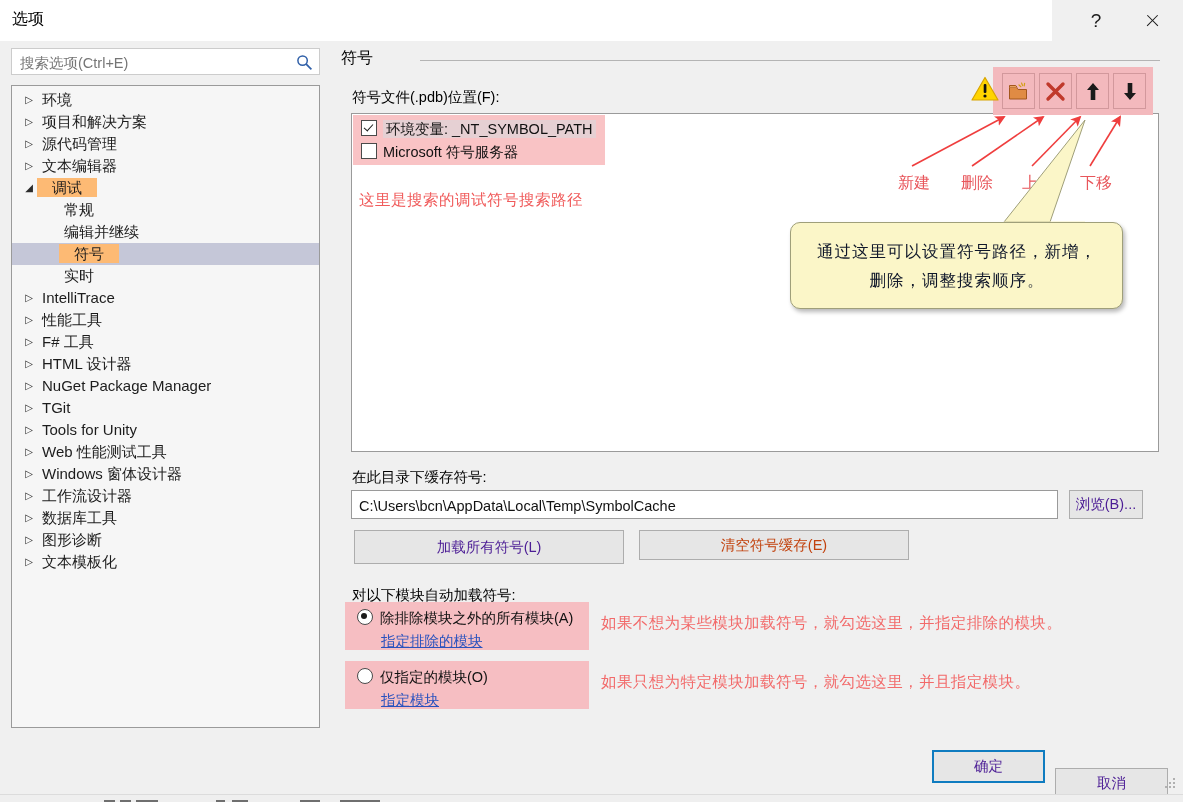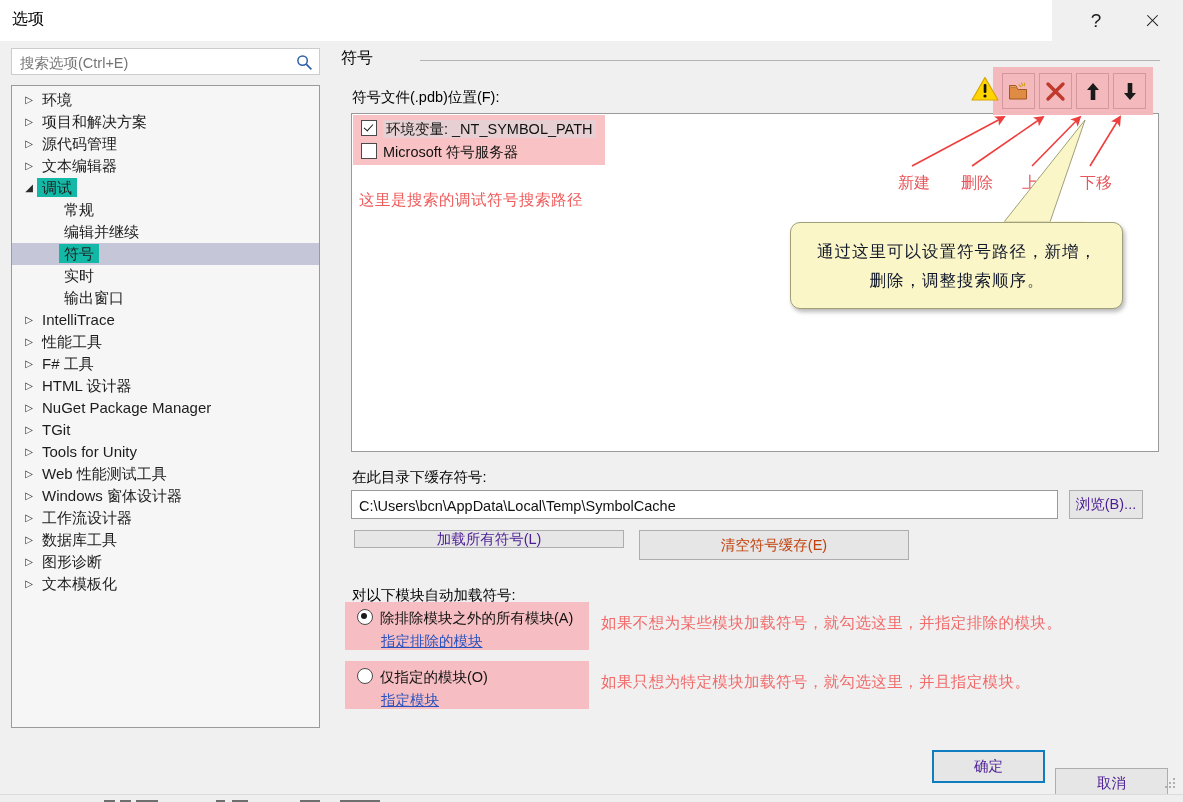--- a/index.html
+++ b/index.html
@@ -30,21 +30,21 @@
   .search-icon{position:absolute;right:6px;top:5px;width:17px;height:17px;}
 
   
   .treepanel{position:absolute;left:11px;top:85px;width:309px;height:643px;background:#f6f6f6;border:1px solid #9a9a9a;box-sizing:border-box;overflow:hidden;}
   .tree{position:absolute;left:0;top:3px;width:307px;}
   .tnode{position:relative;height:22px;line-height:22px;white-space:nowrap;font-size:15px;color:#1c1c1c;cursor:default;}
   .tnode .chev{position:absolute;left:10px;top:0;width:14px;text-align:center;font-size:10px;color:#2b2b2b;}
   .tnode .lbl{position:absolute;left:30px;top:0;}
   .tnode.child .lbl{left:52px;}
   .tnode.selected{background:#c5c7d8;}
-  .hl-pink{background:#14b8a6;padding:1px 5px;margin-left:-5px;}
+  .hl-pink{background:#fdba74;padding:1px 15px;margin-left:-5px;}
 
   
   .pane-title{position:absolute;left:341px;top:48px;font-size:16px;color:#000;}
   .pane-rule{position:absolute;left:420px;top:60px;width:740px;height:1px;background:#b4b4b4;}
 
   .lbl-std{position:absolute;font-size:14.5px;color:#000000;}
   .lbl-pdb{left:352px;top:88px;}
   .lbl-cache{left:352px;top:468px;}
   .lbl-automod{left:352px;top:586px;}
 
@@ -83,21 +83,21 @@
     font-family:"DejaVu Serif","Liberation Serif",serif;letter-spacing:1px;}
 
   
   .pathinput{position:absolute;left:351px;top:490px;width:707px;height:29px;background:#fff;border:1px solid #9a9a9a;box-sizing:border-box;}
   .pathinput input{position:absolute;left:5px;top:4px;width:690px;height:19px;border:none;outline:none;background:transparent;
     font-family:"Liberation Sans","DejaVu Sans",sans-serif;font-size:14.5px;color:#111;}
   .btn{position:absolute;background:#e6e6e6;border:1px solid #adadad;box-sizing:border-box;display:flex;align-items:center;justify-content:center;
     font-size:14.5px;color:#4c1d95;cursor:default;font-family:"Liberation Sans","DejaVu Sans",sans-serif;}
   .btn.disabled{color:#c2410c;background:#e6e6e6;}
   .btn-browse{left:1069px;top:490px;width:74px;height:29px;}
-  .btn-loadall{left:354px;top:530px;width:270px;height:18px;}
+  .btn-loadall{left:354px;top:530px;width:270px;height:34px;}
   .btn-clear{left:639px;top:530px;width:270px;height:30px;}
 
   
   .radio-hl{position:absolute;left:345px;top:602px;width:244px;height:48px;background:#f6bec2;}
   .radio-hl2{position:absolute;left:345px;top:661px;width:244px;height:48px;background:#f6bec2;}
   .radio-row{position:absolute;left:357px;height:22px;line-height:22px;font-size:14.5px;color:#111;white-space:nowrap;}
   .r1{top:607px;} .r2{top:666px;}
   .rad{display:inline-block;width:14px;height:14px;border:1px solid #4a4a4a;border-radius:50%;background:#fff;vertical-align:-2px;margin-right:7px;position:relative;}
   .rad.on:after{content:"";position:absolute;left:3px;top:3px;width:6px;height:6px;border-radius:50%;background:#1a1a1a;}
   .link{position:absolute;font-size:14.5px;color:#2a52be;text-decoration:underline;cursor:pointer;white-space:nowrap;}
@@ -167,23 +167,20 @@
         </div>
         <div class="tnode child">
           <span class="lbl">编辑并继续</span>
         </div>
         <div class="tnode child selected">
           <span class="lbl"><span class="hl-pink">符号</span></span>
         </div>
         <div class="tnode child">
           <span class="lbl">实时</span>
         </div>
-        <div class="tnode child">
-          <span class="lbl">输出窗口</span>
-        </div>
         <div class="tnode">
           <span class="chev">▷</span>
           <span class="lbl">IntelliTrace</span>
         </div>
         <div class="tnode">
           <span class="chev">▷</span>
           <span class="lbl">性能工具</span>
         </div>
         <div class="tnode">
           <span class="chev">▷</span>

